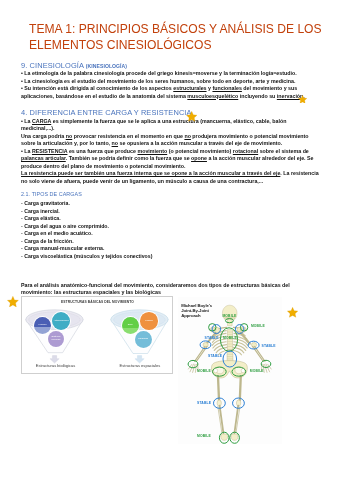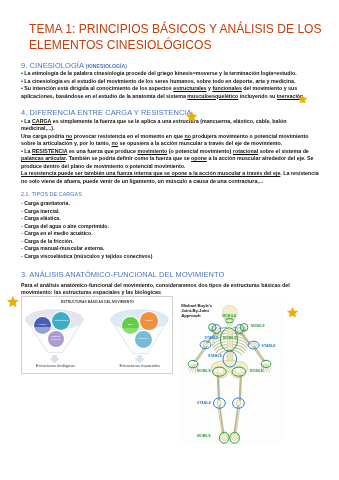--- a/index.html
+++ b/index.html
@@ -95,21 +95,20 @@
       <div>- Carga gravitatoria.</div>
       <div>- Carga inercial.</div>
       <div>- Carga elástica.</div>
       <div>- Carga del agua o aire comprimido.</div>
       <div>- Carga en el medio acuático.</div>
       <div>- Carga de la fricción.</div>
       <div>- Carga manual-muscular externa.</div>
       <div>- Carga viscoelástica (músculos y tejidos conectivos)</div>
     </div>
 
-  <div class="h2" style="top:269.8px">3. ANÁLISIS ANATÓMICO-FUNCIONAL DEL MOVIMIENTO</div>
   <div class="para reg" style="top:281.5px;font-weight:700">Para el análisis anatómico-funcional del movimiento, consideraremos dos tipos de estructuras básicas del movimiento: las estructuras espaciales y las biológicas</div>
 
   <div class="figbox" style="left:21px;top:295.6px;width:151.5px;height:78px;">
     <svg width="151" height="78" viewBox="0 0 151 78">
       <defs>
         <linearGradient id="gHue" x1="0" y1="0" x2="0" y2="1">
           <stop offset="0%" stop-color="#4a5fb4"></stop>
             <stop offset="62%" stop-color="#4a5fb4"></stop>
           <stop offset="62%" stop-color="#7f91cf"></stop>
             <stop offset="100%" stop-color="#8d9ed6"></stop>

